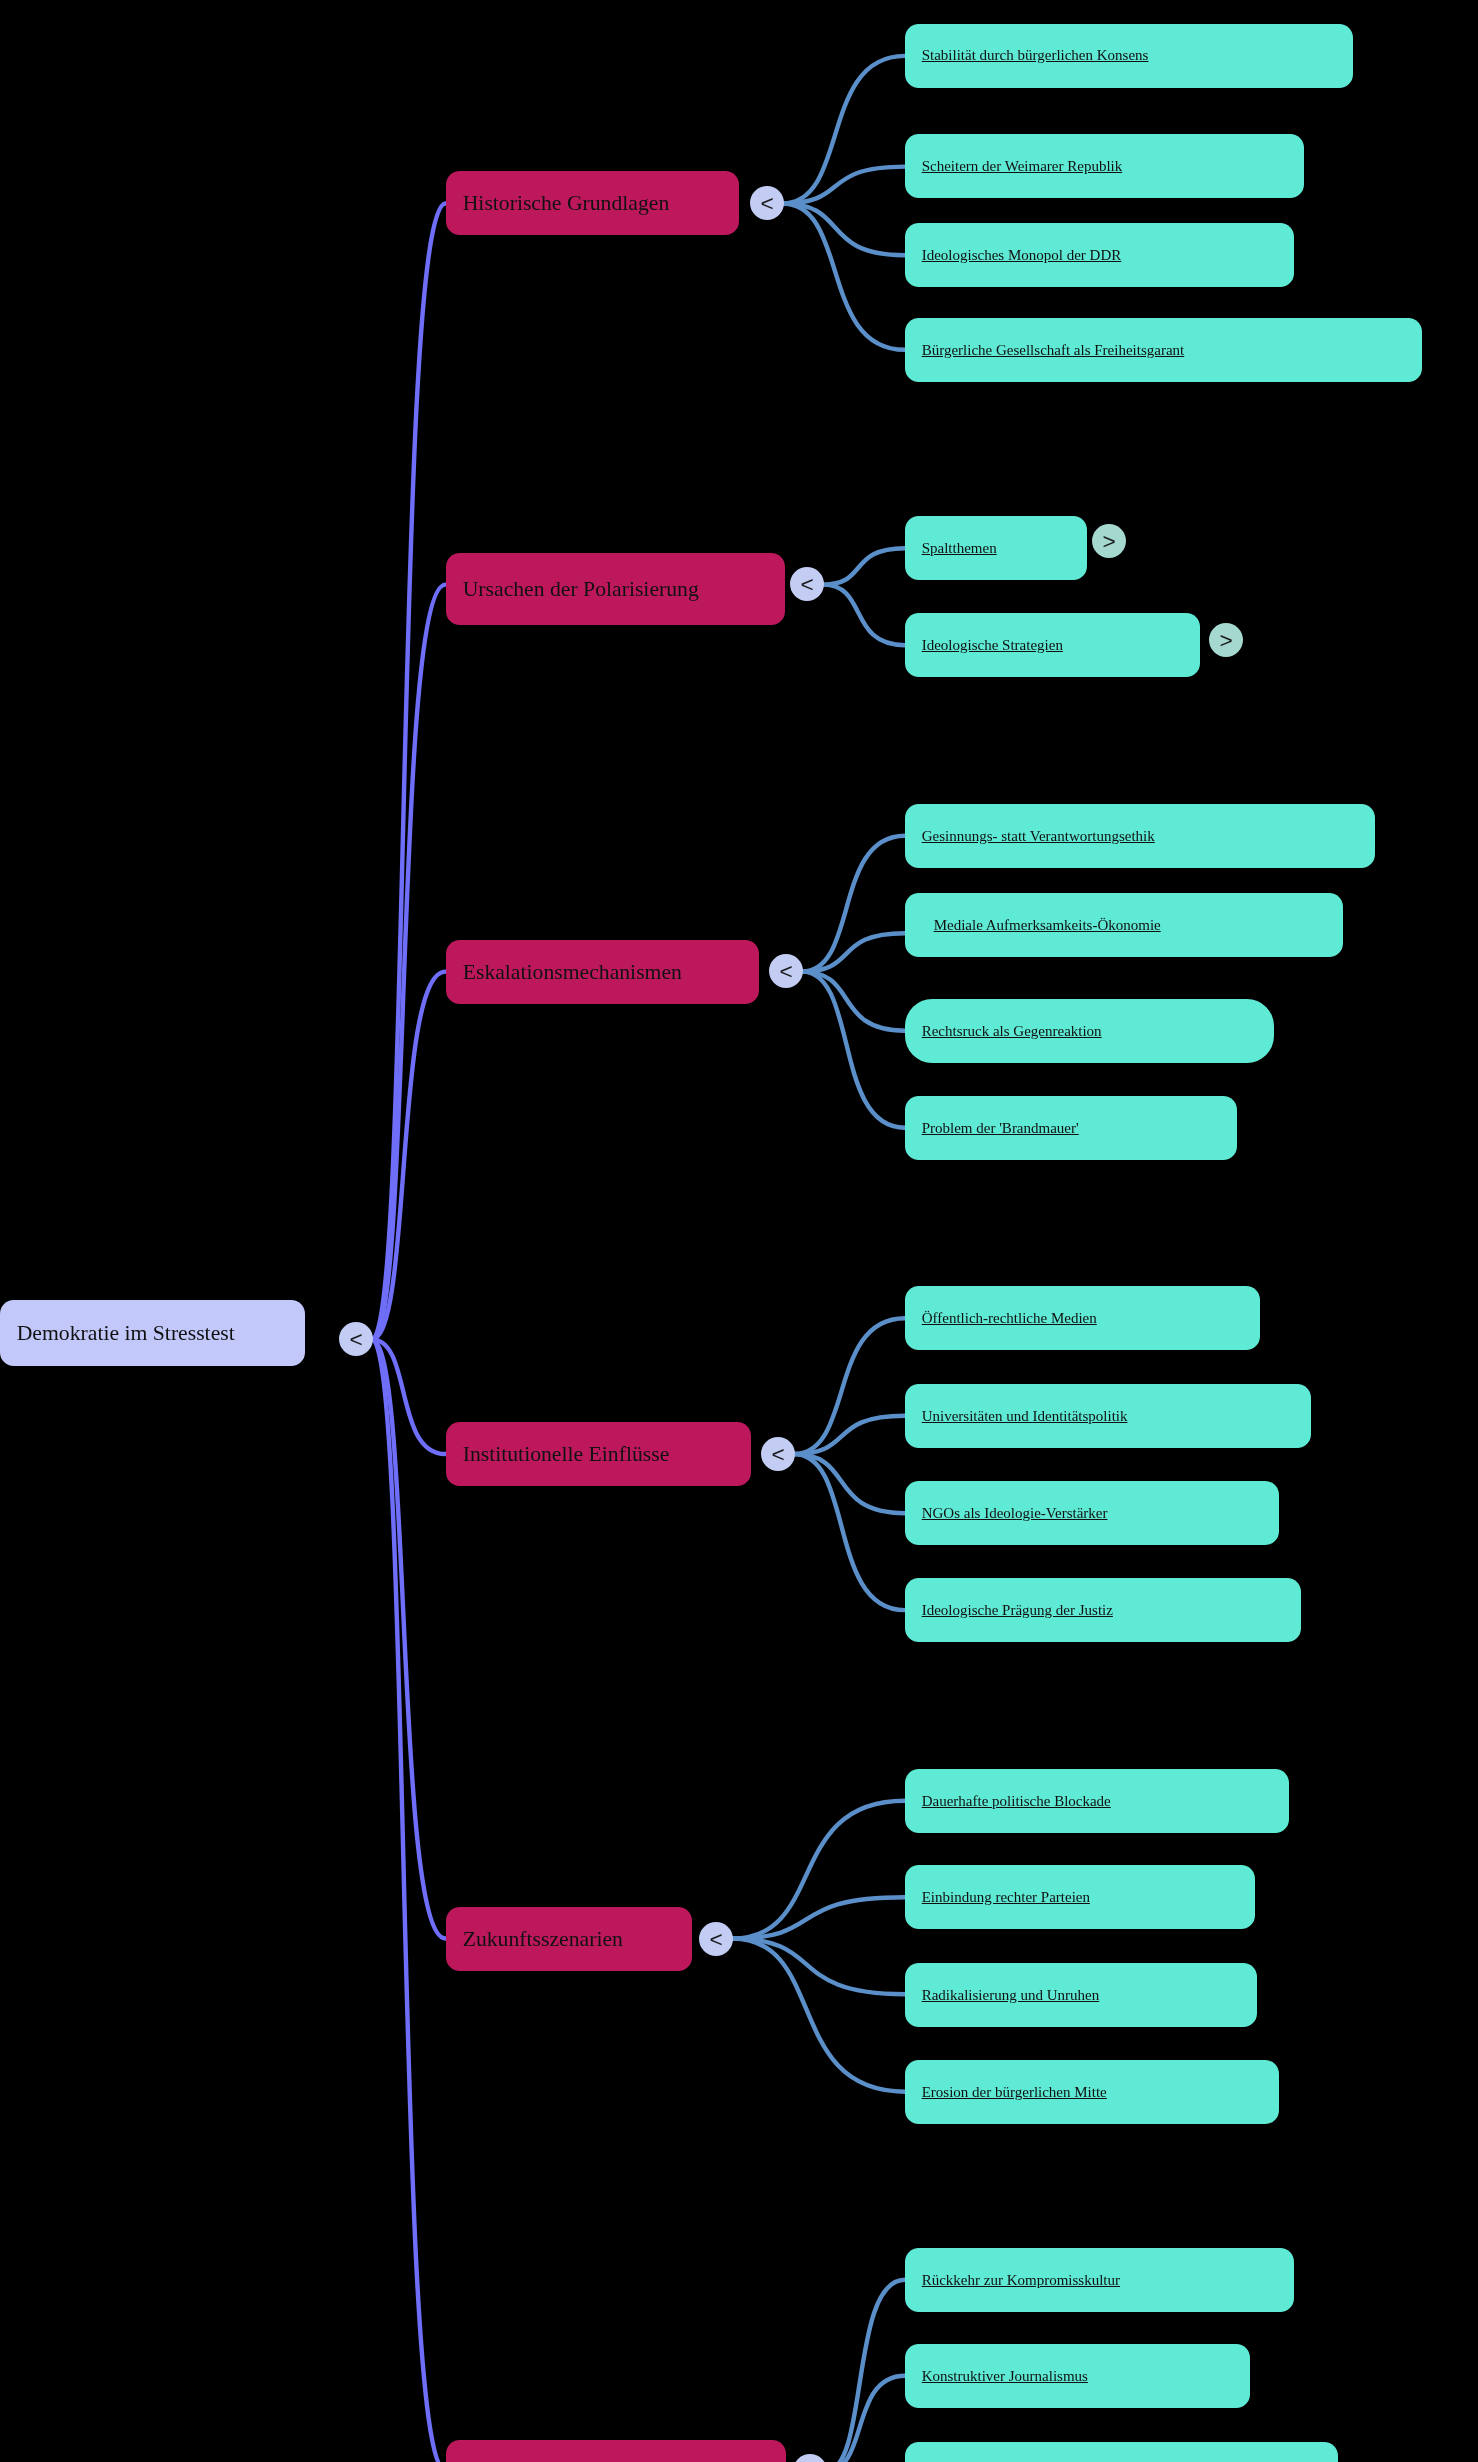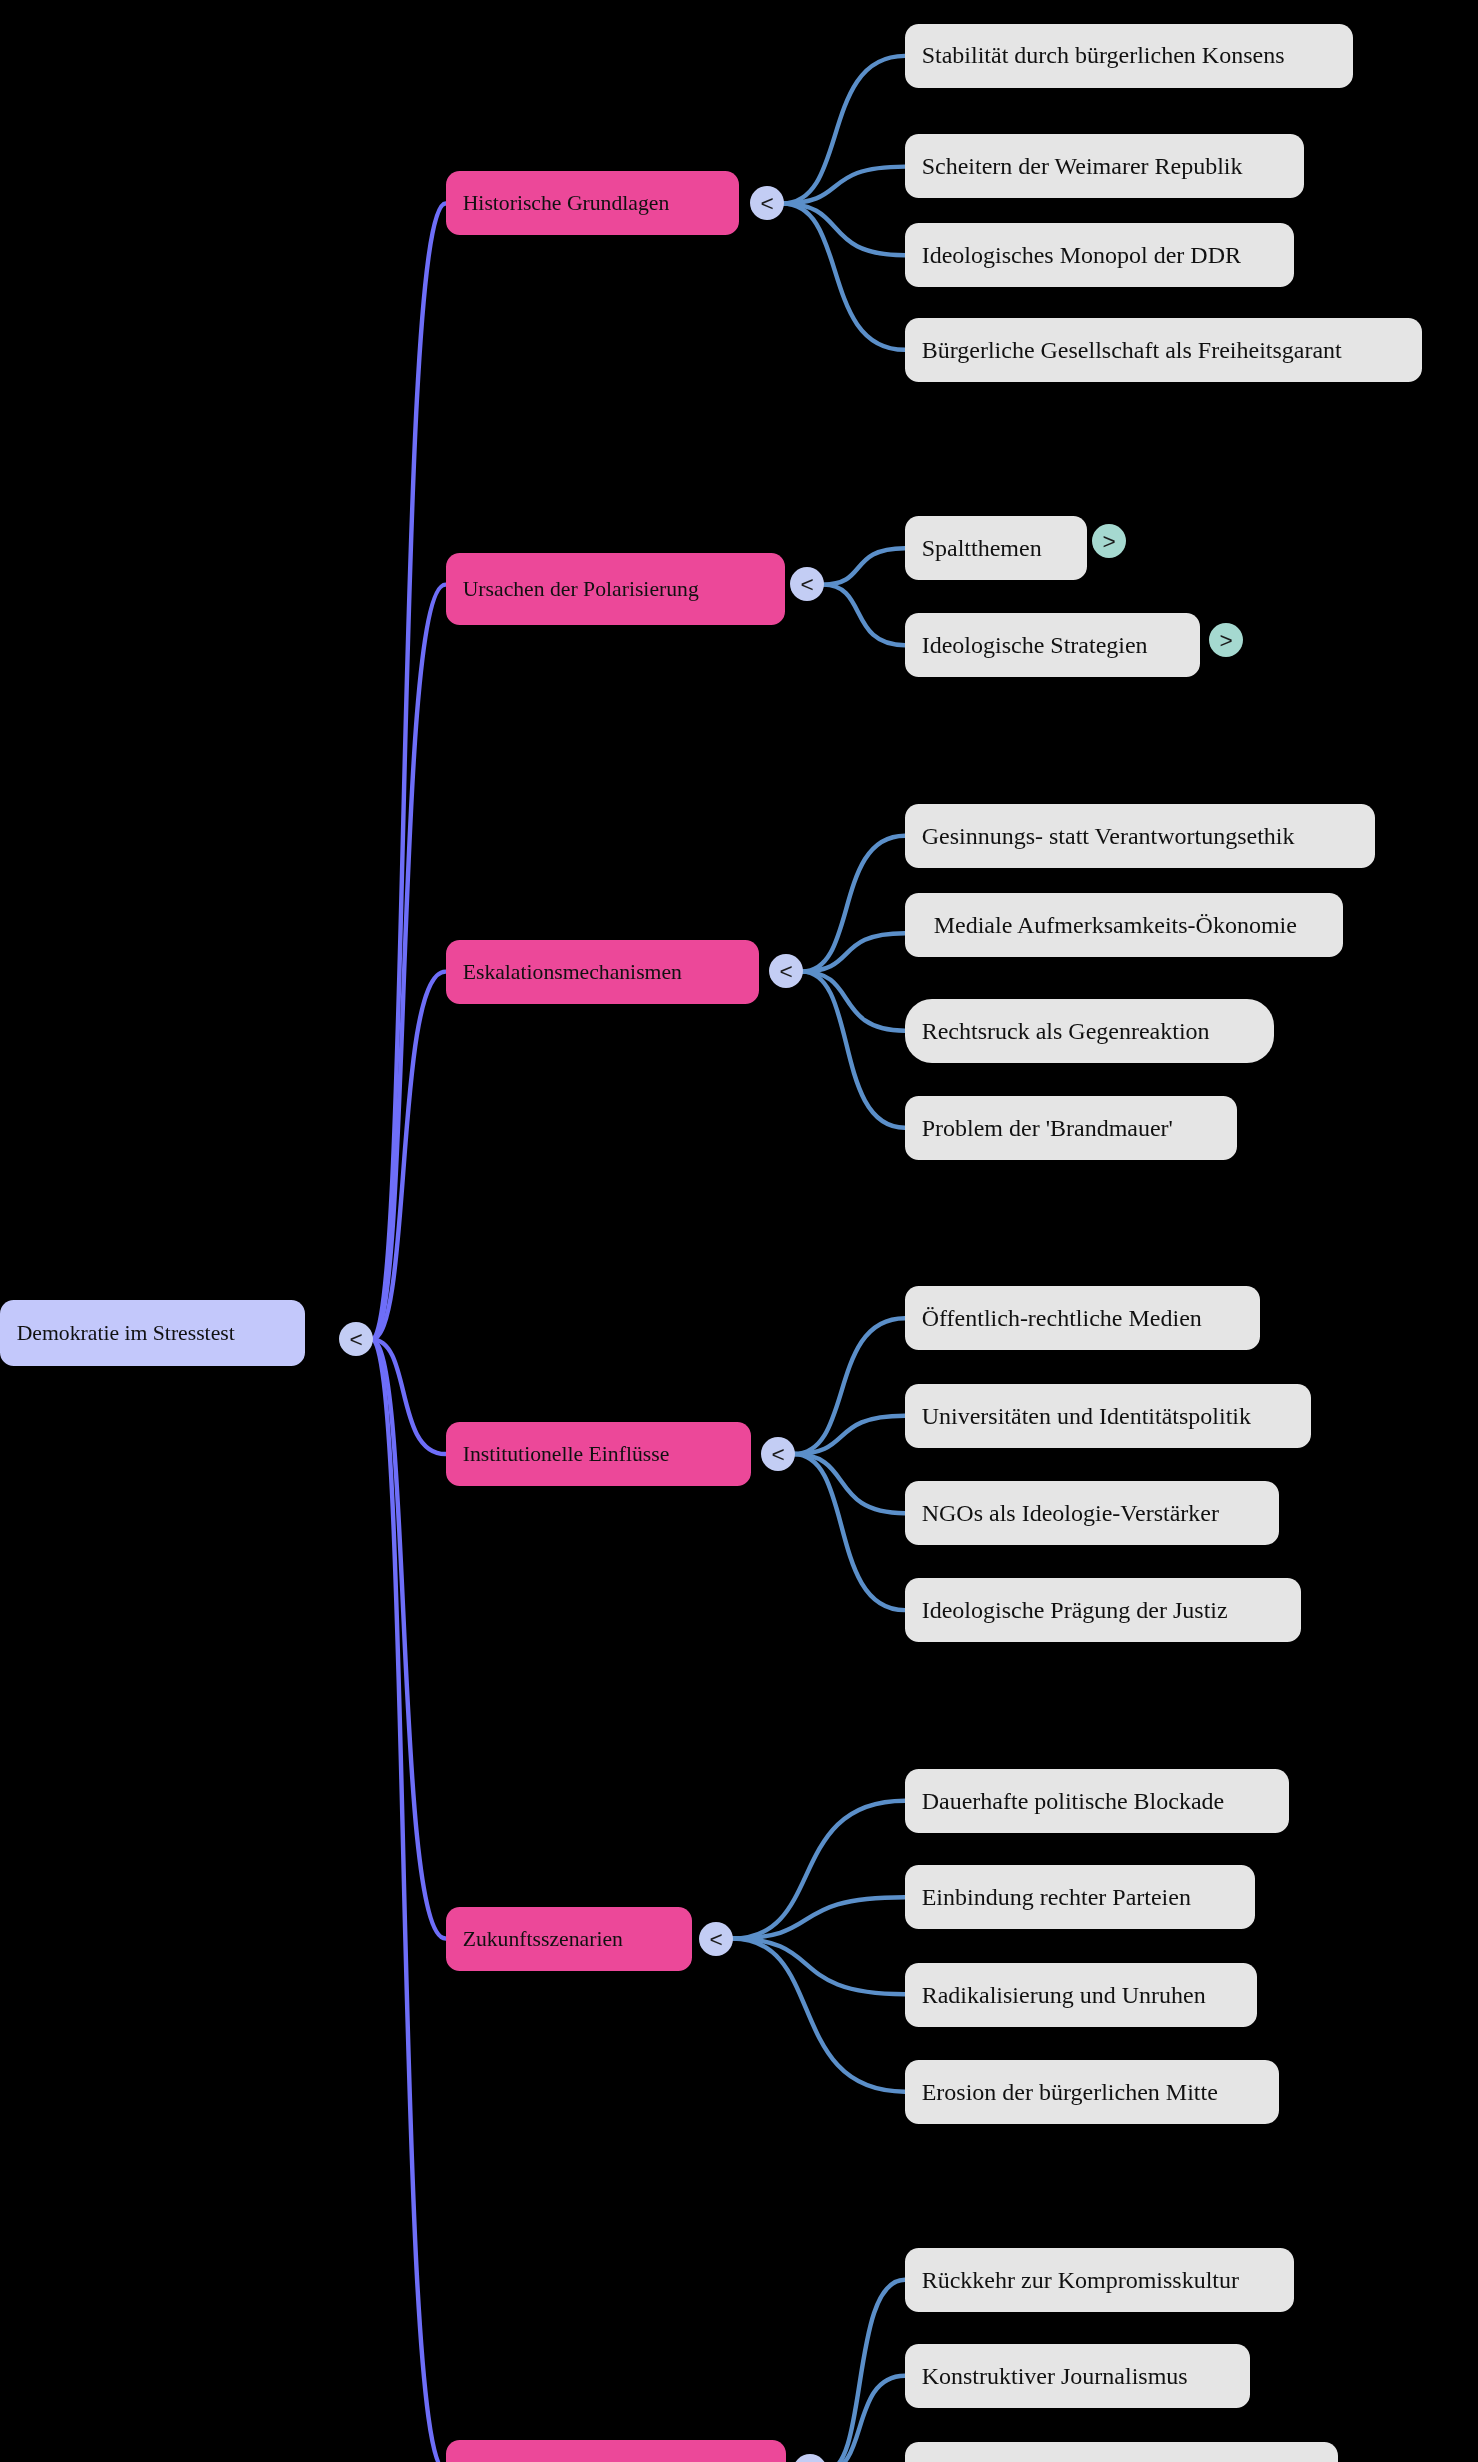--- a/index.html
+++ b/index.html
@@ -4,22 +4,22 @@
 <style>
   html,body{margin:0;padding:0;background:#000;}
   body{width:1478px;height:2726px;position:relative;overflow:hidden;
        font-family:"Liberation Serif","DejaVu Serif",serif;}
   #canvas{position:absolute;inset:0;width:1478px;height:2726px;}
   svg.edges{position:absolute;left:0;top:0;width:1478px;height:2726px;pointer-events:none;}
   .node{position:absolute;box-sizing:border-box;display:flex;align-items:center;
         justify-content:flex-start;border-radius:13.8px;color:#111;white-space:nowrap;}
   .node span{display:block;padding:0 16.7px;}
   .root{background:#c3c8fb;font-size:21.7px;}
-  .branch{background:#ec4899;font-size:21.7px;}
-  .leaf{background:#e5e5e5;font-size:24px;}
+  .branch{background:#be185d;font-size:21.7px;}
+  .leaf{background:#5eead4;font-size:15px;text-decoration:underline;}
   .toggle{position:absolute;display:flex;align-items:center;justify-content:center;
           border-radius:50%;font-size:22.7px;line-height:1;color:#1b1b1b;
           font-family:"Liberation Sans",sans-serif;font-weight:400;user-select:none;}
   .tg-collapse{background:#c3cdf4;}
   .tg-expand{background:#a5d9d0;}
 </style>
 </head>
 <body>
 
 <div id="canvas">

